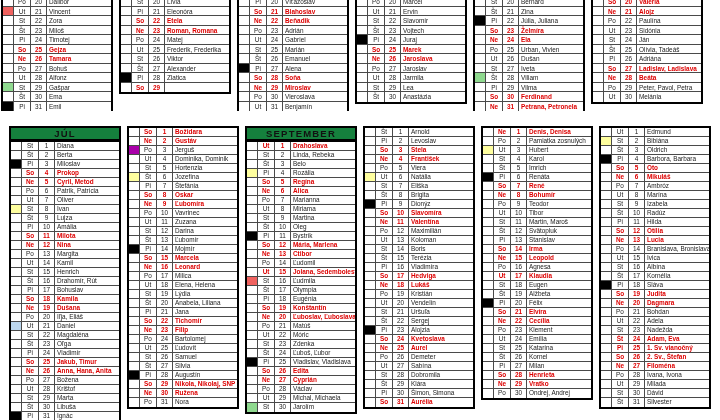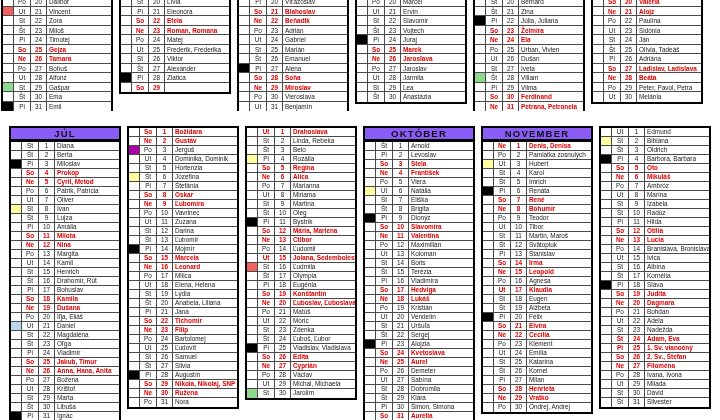--- a/index.html
+++ b/index.html
@@ -11,21 +11,21 @@
     height:111px;overflow:hidden;display:flex;gap:6px;padding-left:1px;
   }
   .bottom-block{
     margin-top:15px;display:flex;gap:6px;padding-left:9px;align-items:flex-start;
   }
   .month{width:112px;flex:0 0 112px;}
   .top-month{margin-top:-5px;}
   .month-header{
     border:2px solid #000;border-bottom:1px solid #000;
     text-align:center;font-weight:bold;font-size:9.5px;height:11px;line-height:11px;
-    letter-spacing:1.2px;color:#111;background:#8b5cf6;
+    letter-spacing:1.2px;color:#111;background:#15803d;
   }
   .month-body{border:2px solid #000;background:#fff;}
   .day-row{
     display:grid;grid-template-columns:11px 17px 16px 1fr;
     height:9px;line-height:8px;
   }
   .top-month .day-row{height:9.5px;line-height:9px;}
   .day-row > span{
     border-right:1px solid #4a4a4a;border-bottom:1px solid #4a4a4a;
     font-size:6.4px;color:#1a1a1a;overflow:hidden;white-space:nowrap;
@@ -850,20 +850,21 @@
         </div>
         <div class="day-row">
           <span class="cell-marker"></span>
           <span class="cell-wd">Po</span>
           <span class="cell-num">31</span>
           <span class="cell-name">Nora</span>
         </div>
       </div>
     </div>
     <div class="month">
+      <div class="month-header">SEPTEMBER</div>
       <div class="month-body">
         <div class="day-row red">
           <span class="cell-marker"></span>
           <span class="cell-wd">Ut</span>
           <span class="cell-num">1</span>
           <span class="cell-name">Drahoslava</span>
         </div>
         <div class="day-row">
           <span class="cell-marker"></span>
           <span class="cell-wd">St</span>
@@ -1034,21 +1035,20 @@
         </div>
         <div class="day-row">
           <span class="cell-marker" style="background: rgb(143, 217, 143);"></span>
           <span class="cell-wd">St</span>
           <span class="cell-num">30</span>
           <span class="cell-name">Jarolím</span>
         </div>
       </div>
     </div>
     <div class="month">
-      <div class="month-header">OKTÓBER</div>
       <div class="month-body">
         <div class="day-row">
           <span class="cell-marker"></span>
           <span class="cell-wd">Št</span>
           <span class="cell-num">1</span>
           <span class="cell-name">Arnold</span>
         </div>
         <div class="day-row">
           <span class="cell-marker"></span>
           <span class="cell-wd">Pi</span>
@@ -1225,21 +1225,20 @@
         </div>
         <div class="day-row red">
           <span class="cell-marker"></span>
           <span class="cell-wd">So</span>
           <span class="cell-num">31</span>
           <span class="cell-name">Aurélia</span>
         </div>
       </div>
     </div>
     <div class="month">
-      <div class="month-header">NOVEMBER</div>
       <div class="month-body">
         <div class="day-row red">
           <span class="cell-marker"></span>
           <span class="cell-wd">Ne</span>
           <span class="cell-num">1</span>
           <span class="cell-name">Denis, Denisa</span>
         </div>
         <div class="day-row">
           <span class="cell-marker"></span>
           <span class="cell-wd">Po</span>

